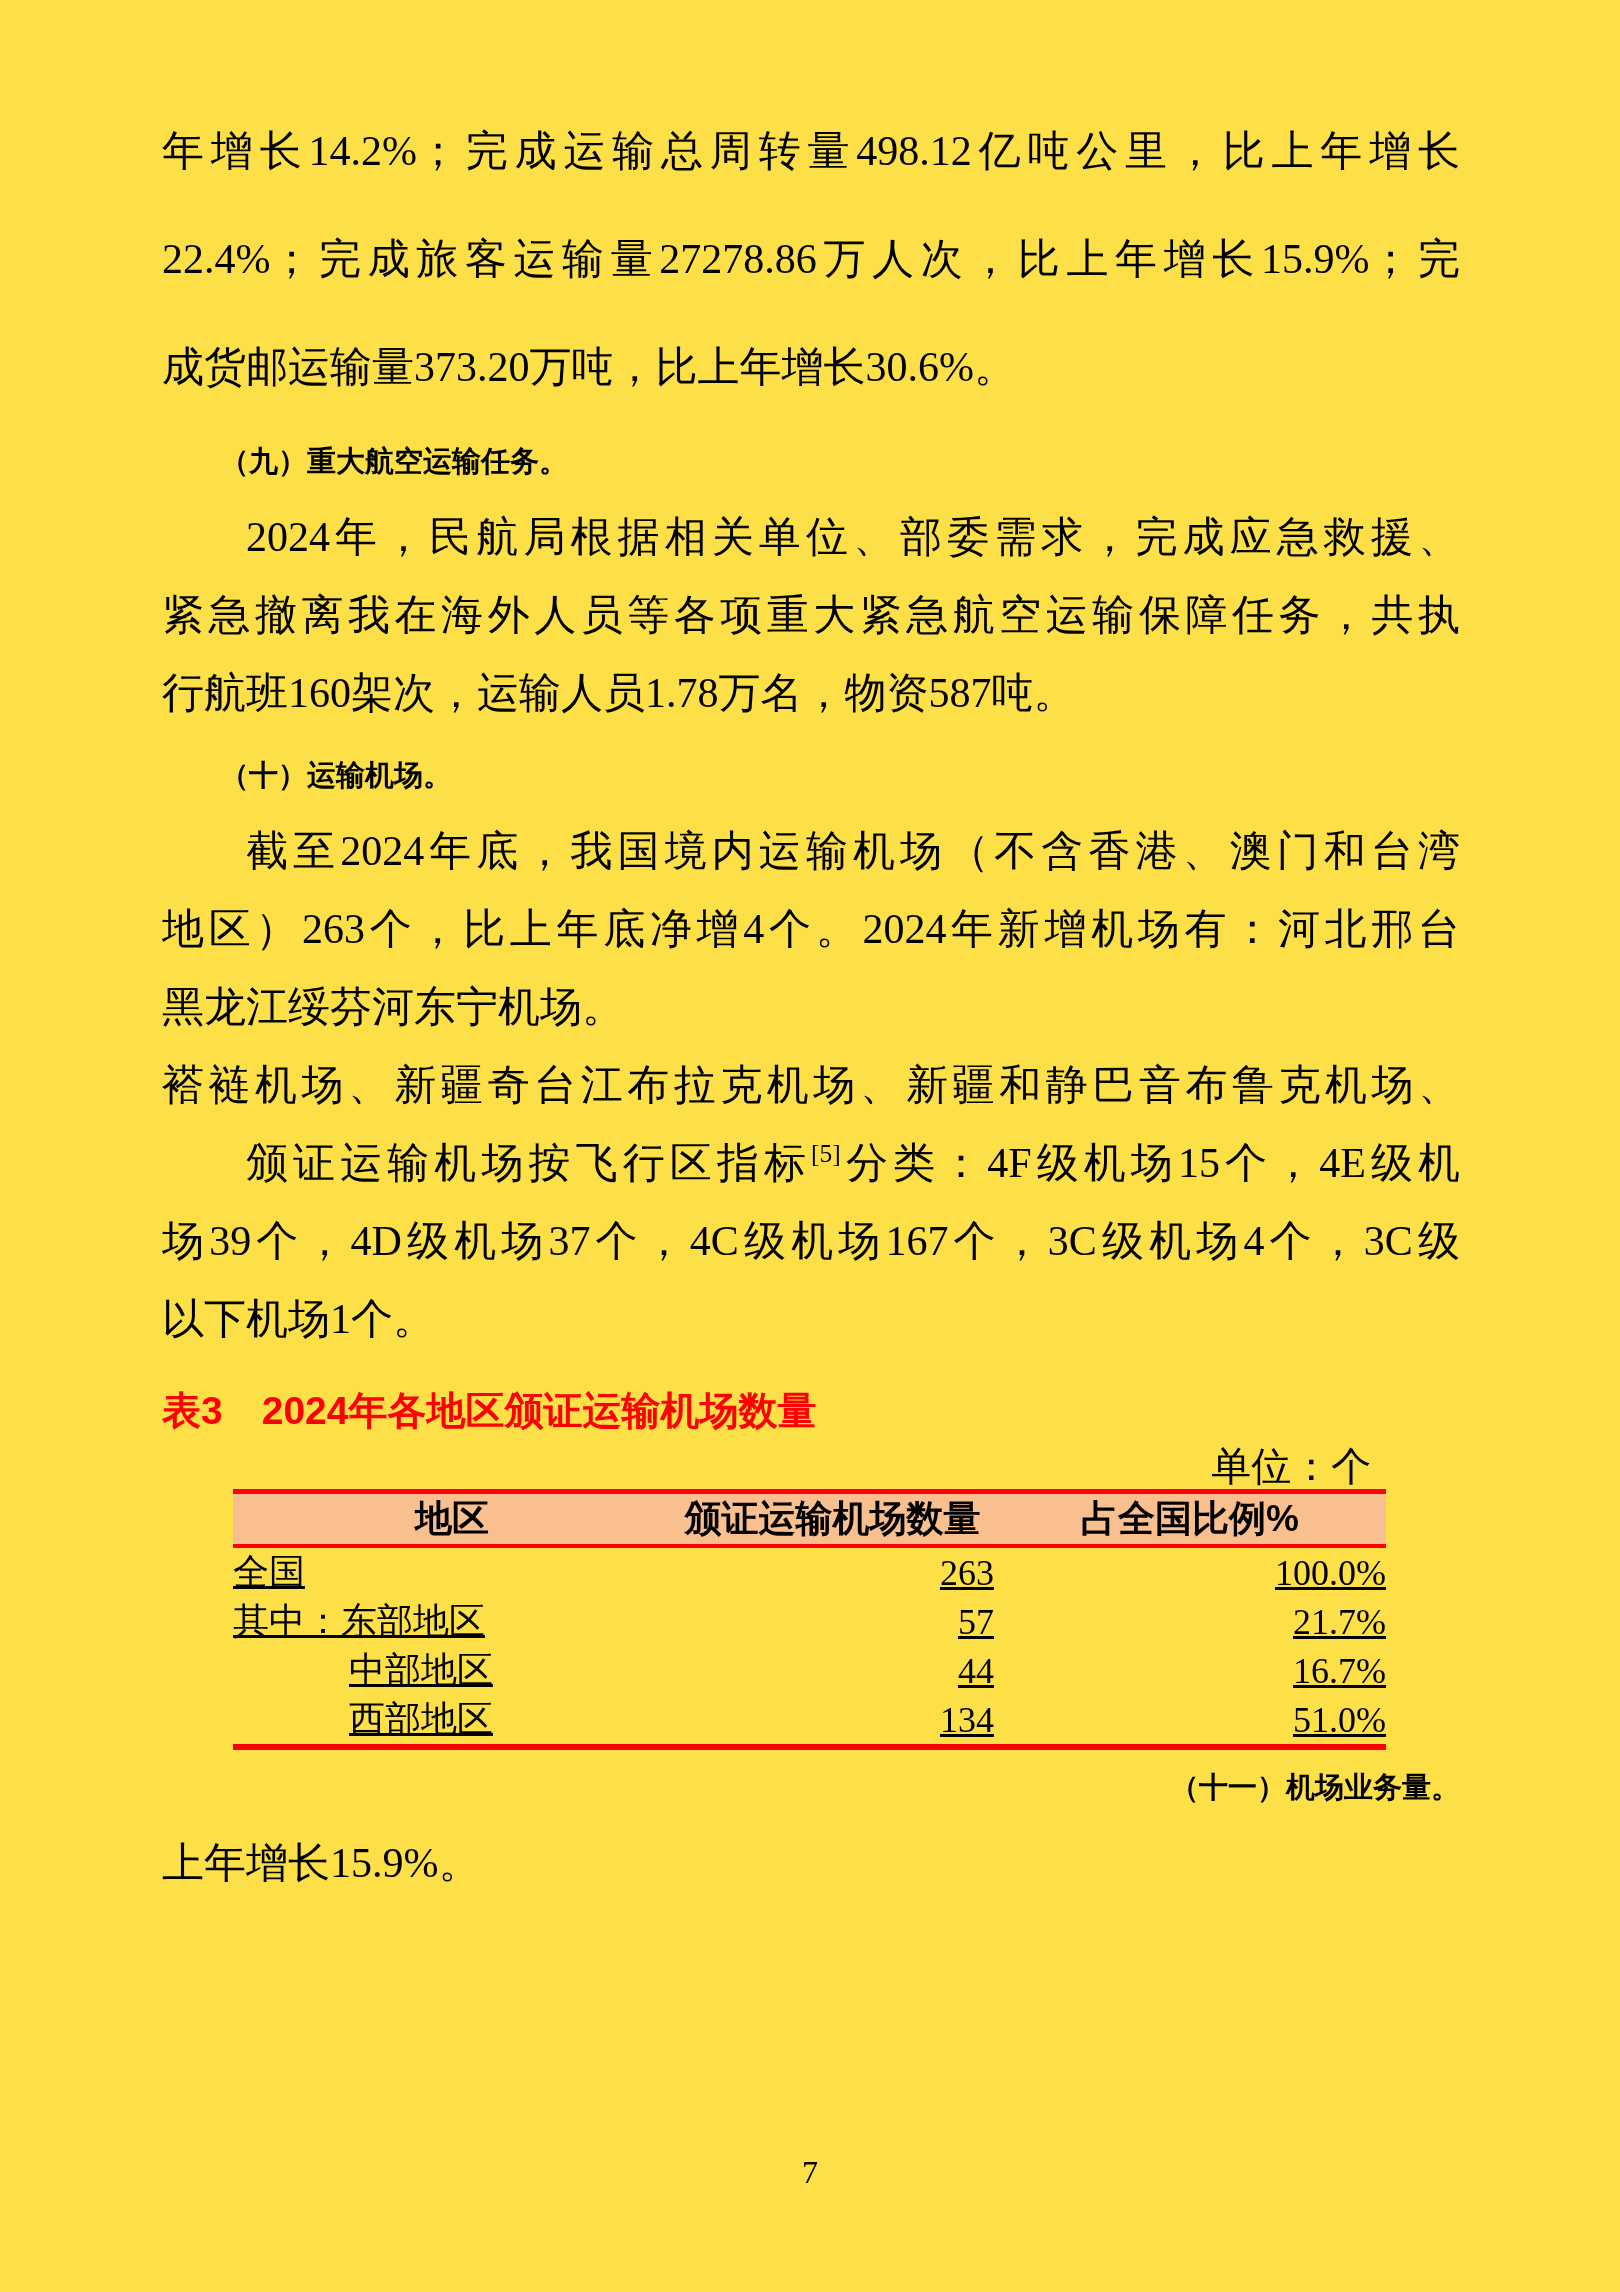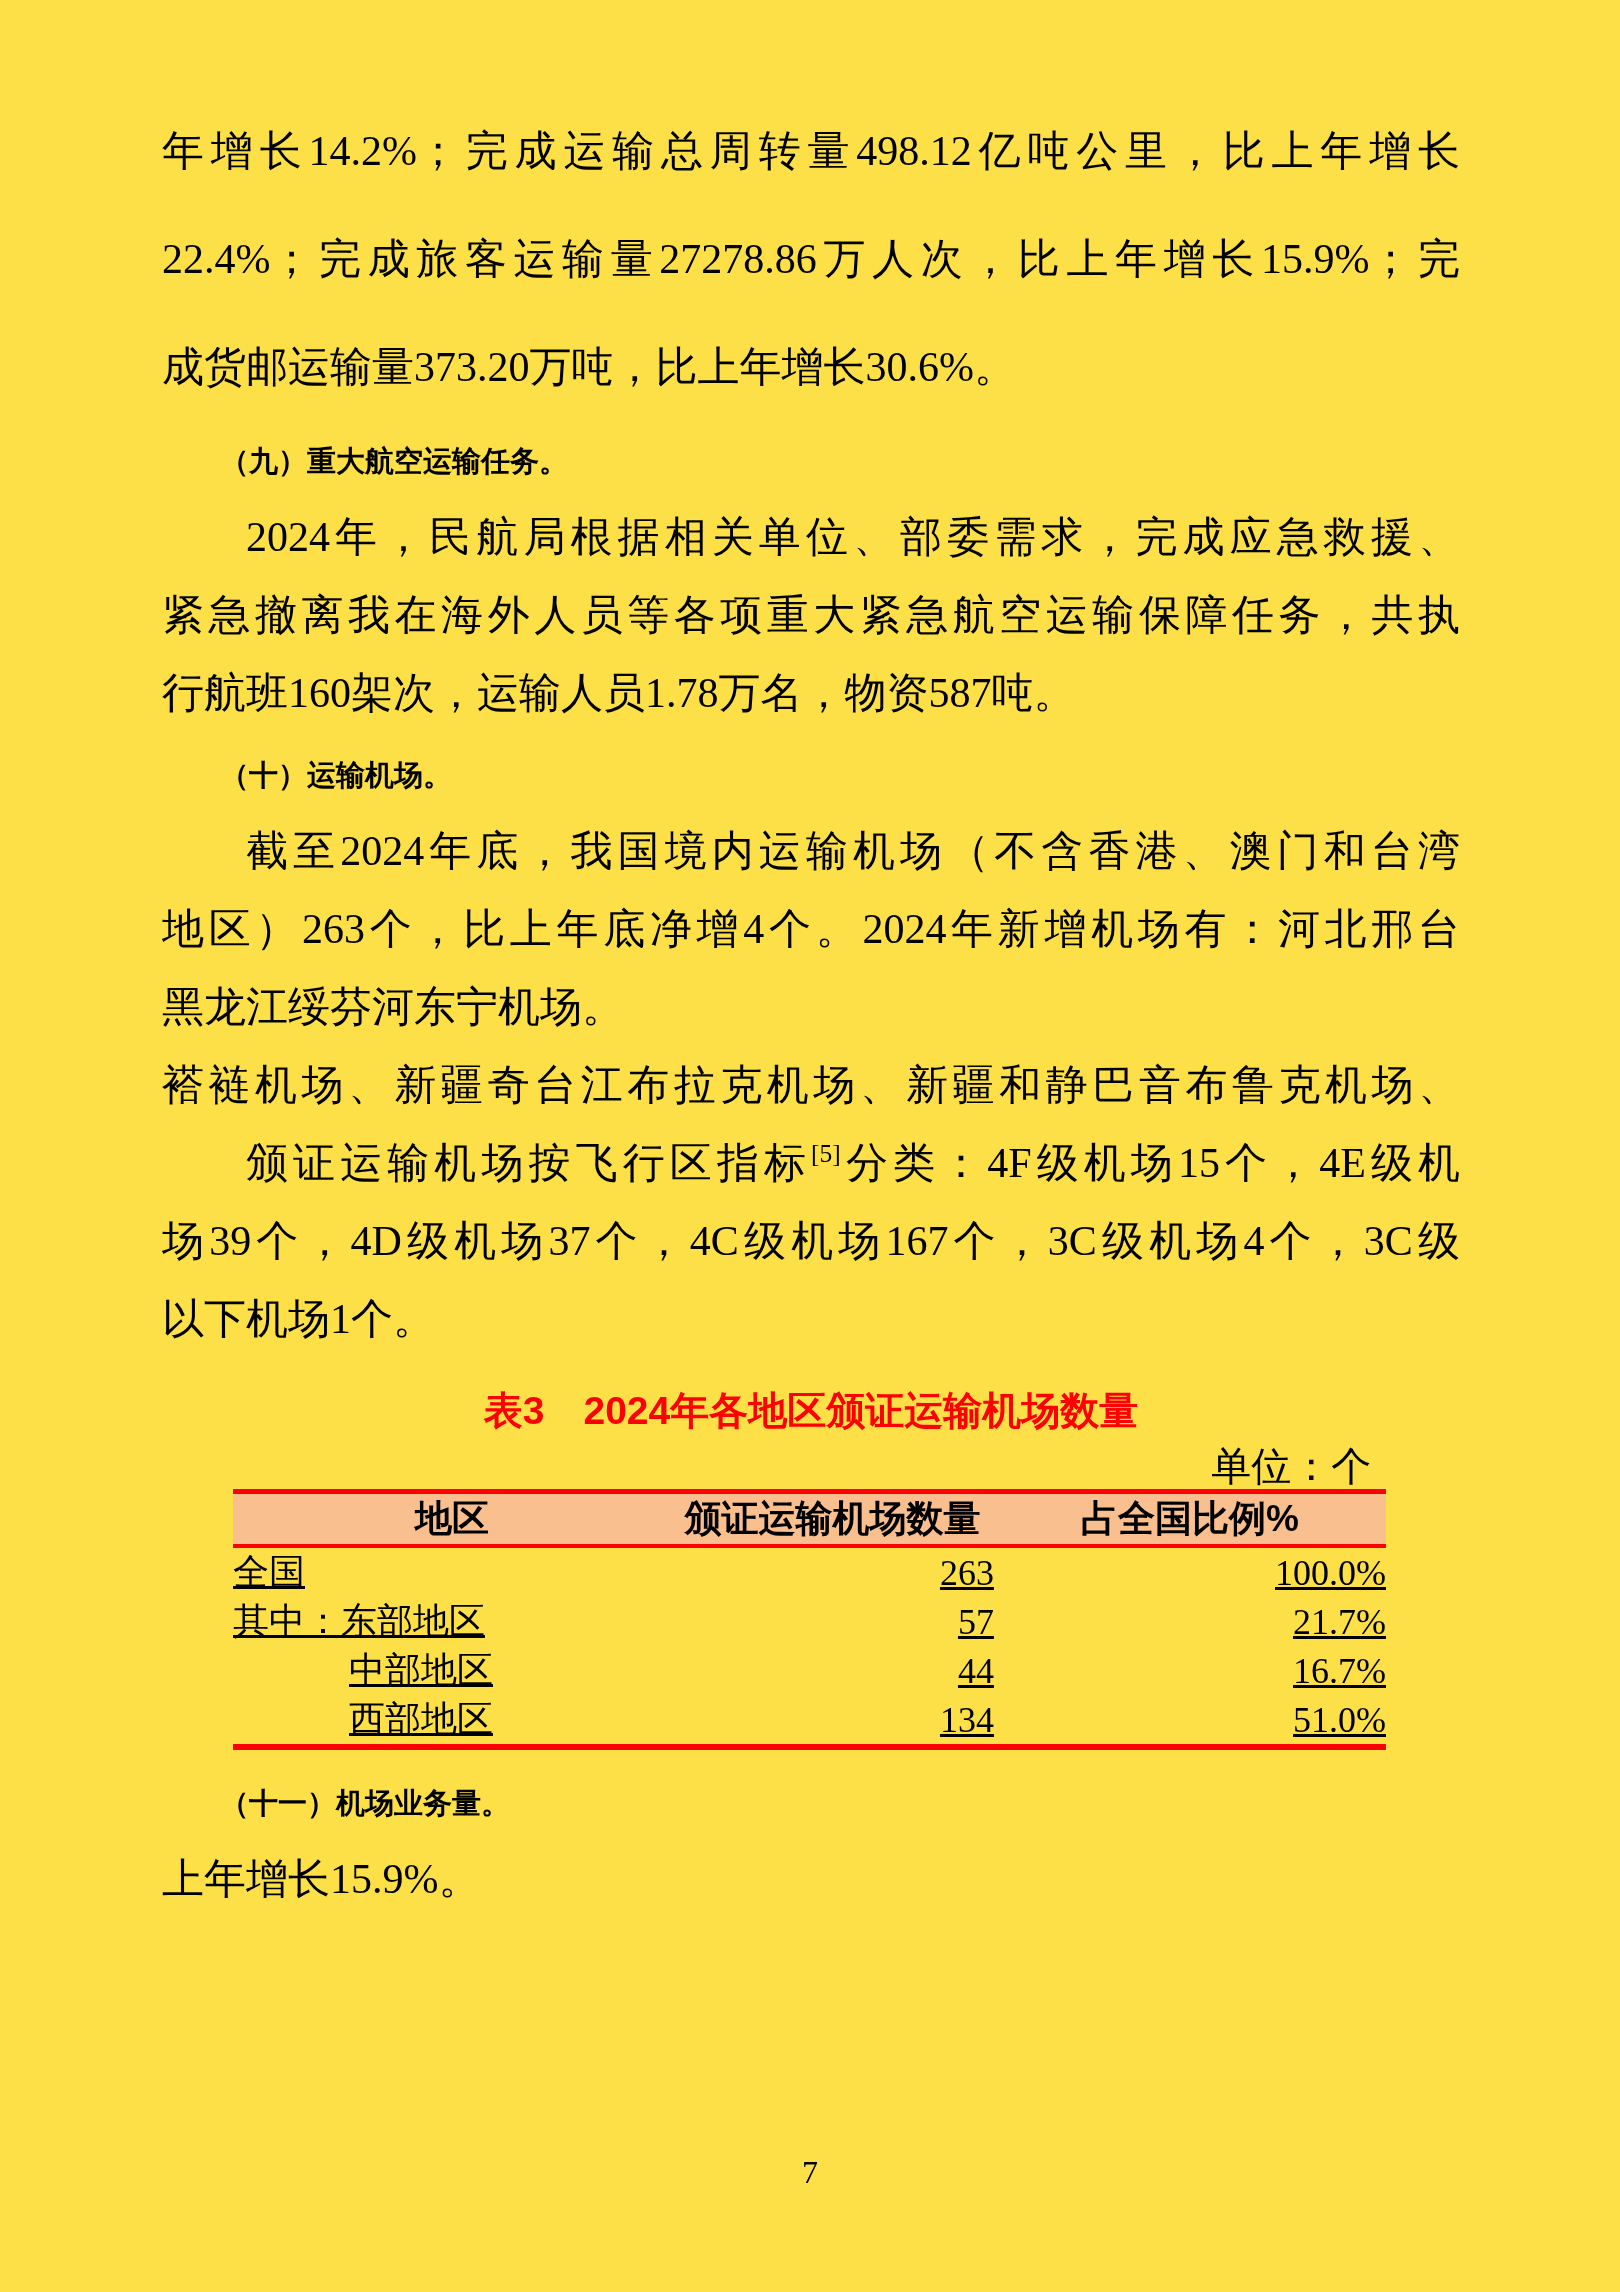--- a/index.html
+++ b/index.html
@@ -25,29 +25,28 @@
   .line.ind{text-indent:2em;}
   .lh-wide .line{line-height:108px;}
   .lh-norm .line{line-height:78px;}
   .heading{
     margin:0;font-weight:bold;font-size:29px;line-height:74px;
     text-indent:2em;
     font-family:Liberation Serif, serif;
   }
   .heading.h9{margin-top:2.9px;}
   .heading.h10{margin-top:5.9px;}
-  .heading.h11{margin-top:16px;}
+  .heading.h11{margin-top:0;text-align:right;}
   sup.note{font-size:25.5px;vertical-align:super;line-height:0;}
   .table-title{
     margin-top:23.5px;
     color:var(--red);
     font-weight:bold;
     font-size:39px;
     line-height:59px;
-    text-align:center;
     font-family:"Liberation Sans","DejaVu Sans",sans-serif;
   }
   .unit-row{
     width:1223px; 
     margin-top:3.9px;
     font-size:40px;
     line-height:45px;
     text-align:right;
     padding-right:13.7px;
     box-sizing:border-box;

